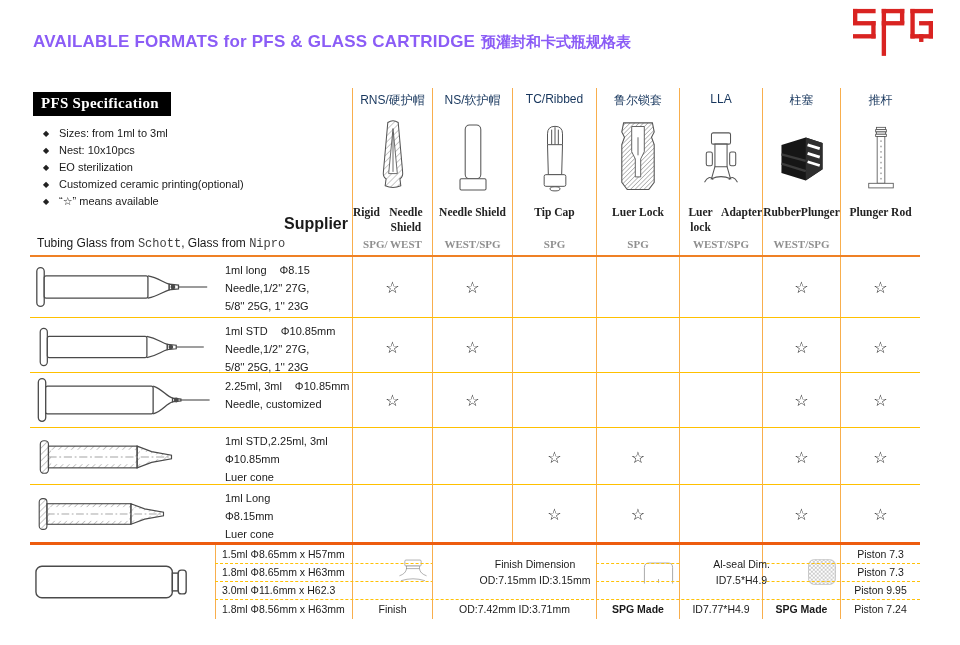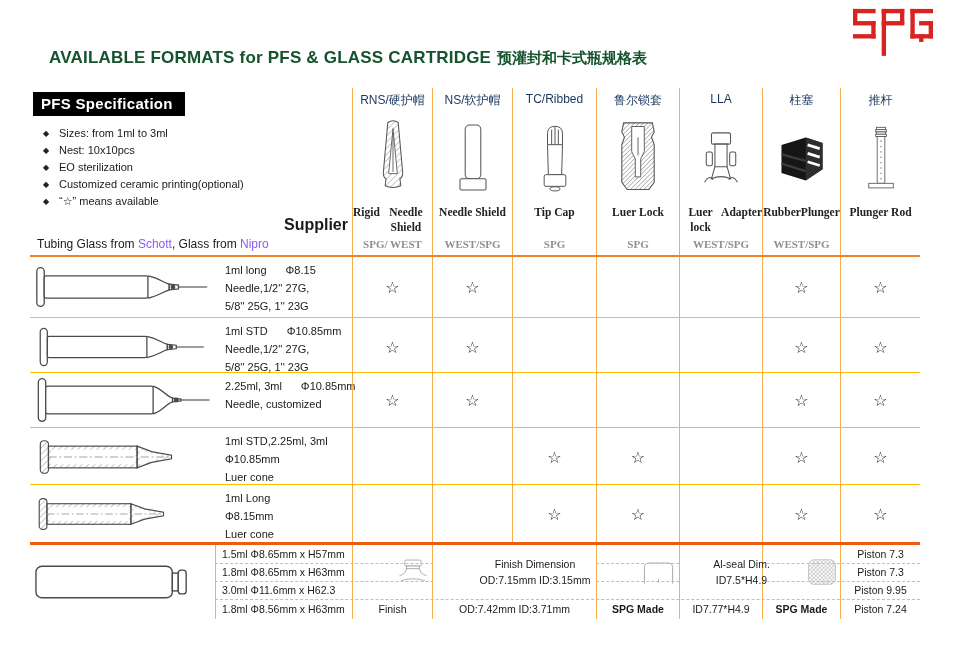--- a/index.html
+++ b/index.html
@@ -1,49 +1,49 @@
 <!DOCTYPE html>
 <html><head>
 <meta charset="utf-8">
 <style>
   html,body{margin:0;padding:0;background:#fff;}
   .sheet{position:relative;width:960px;height:645px;background:#fff;overflow:hidden;
          font-family:"Liberation Sans",sans-serif;color:#1a1a1a;}
   
-  .title{position:absolute;left:33px;top:18px;margin:16px;color:#14532d;white-space:nowrap;}
+  .title{position:absolute;left:33px;top:18px;margin:0;color:#8b5cf6;white-space:nowrap;}
   .t-en{font-size:17px;font-weight:bold;letter-spacing:.2px;}
   .t-zh{font-size:15px;font-weight:bold;font-family:"Liberation Serif",serif;margin-left:6px;}
   .logo{position:absolute;left:853px;top:6px;width:80px;height:58px;}
   
   .tbl{position:absolute;left:30px;top:88px;width:890px;}
   .grid{display:grid;grid-template-columns:185px 137px 80px 80px 84px 83px 83px 78px 80px;}
   
   .thead{height:167px;border-bottom:2px solid #ef8125;}
   .left-panel{grid-column:1/3;display:flex;flex-direction:column;padding:4px 0 0 3px;}
   .pfs-box{display:inline-block;align-self:flex-start;background:#000;color:#fff;
-           font-size:15px;font-weight:bold;padding:3px 12px 4px 8px;letter-spacing:.3px;}
+           font-size:15px;font-weight:bold;padding:3px 12px 4px 8px;letter-spacing:.3px;font-family:Liberation Serif, serif;}
   .bullets{list-style:none;margin:9px 0 0 0;padding:0;font-size:11px;}
   .bullets li{display:flex;align-items:flex-end;line-height:17px;}
   .dia{width:26px;text-align:center;font-size:8px;color:#222;flex:0 0 26px;}
   .dia::before{content:"◆";}
   .supplier-line{margin-top:auto;text-align:right;font-weight:bold;font-size:16px;padding-right:4px;}
   .tubing-line{font-size:12px;padding:3px 0 4px 4px;}
-  .brand{color:#8b5cf6;}
+  .brand{color:#404040;font-family:Liberation Mono, monospace;}
   .hcol{border-left:1px solid #f8ae4d;display:flex;flex-direction:column;align-items:center;}
   .hlabel{height:19px;padding-top:4px;font-size:12px;color:#17365d;white-space:nowrap;}
   .hicon{flex:1;display:flex;align-items:center;justify-content:center;width:100%;}
   .hsub{height:33px;display:flex;justify-content:flex-end;text-align:center;
         font-family:"Liberation Serif",serif;font-weight:600;font-size:11.5px;line-height:15px;color:#222;}
   .hsupplier{height:17px;font-family:"Liberation Serif",serif;font-weight:600;font-size:11px;color:#8f8f8f;}
   
   .trow{border-bottom:1px solid #ffc000;}
   .r0{height:60px}.r1{height:54px}.r2{height:54px}.r3{height:56px}.r4{height:57px;border-bottom:none;}
   .cell-img{display:flex;align-items:center;padding-left:2px;}
   .cell-desc{padding:4px 0 0 10px;font-size:11px;line-height:18px;white-space:nowrap;}
-  .dia-spec{margin-left:19px;}
+  .dia-spec{margin-left:13px;}
   .cell-star{border-left:1px solid #f8ae4d;display:flex;align-items:center;justify-content:center;
              font-size:16px;color:#1a1a1a;}
   
   .tbottom{border-top:3px solid #ed5c0f;grid-template-rows:18px 18px 18px 20px;position:relative;}
   .dashline{position:absolute;left:185px;right:0;border-top:1px dashed #ffc107;height:0;}
   .bcell{border-left:1px solid #f8ae4d;display:flex;align-items:center;justify-content:center;
          font-size:10.5px;white-space:nowrap;}
   .bimg{grid-column:1;grid-row:1/5;border-left:none;display:flex;align-items:center;padding-left:2px;}
   .bsize{grid-column:2;justify-content:flex-start;padding-left:6px;}
   .bold{font-weight:bold;}

